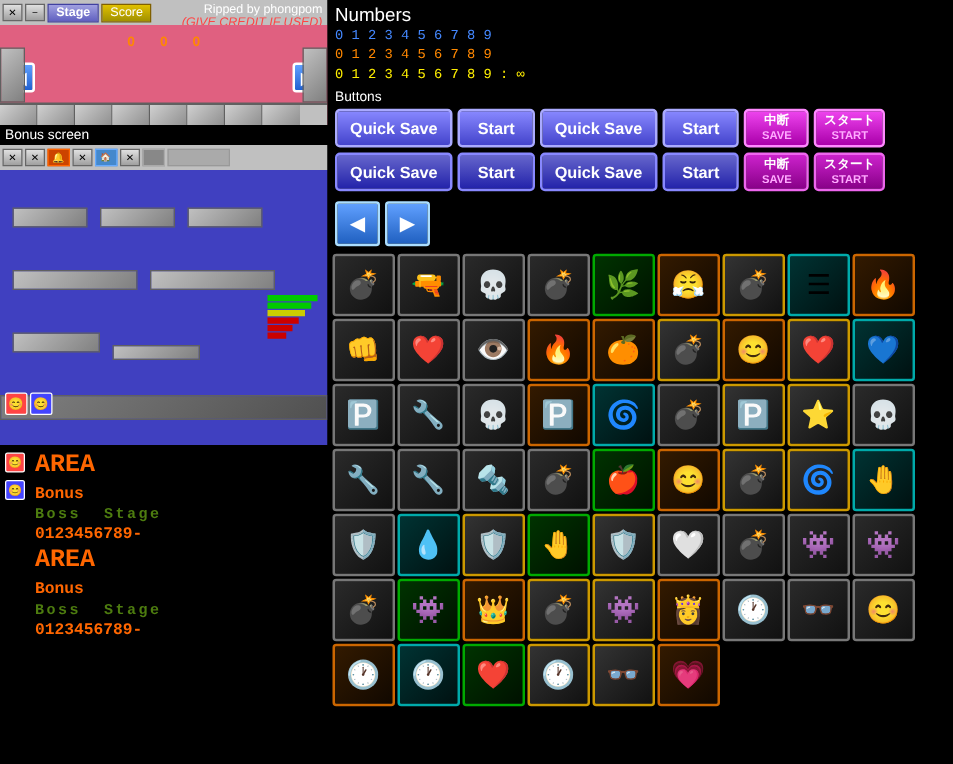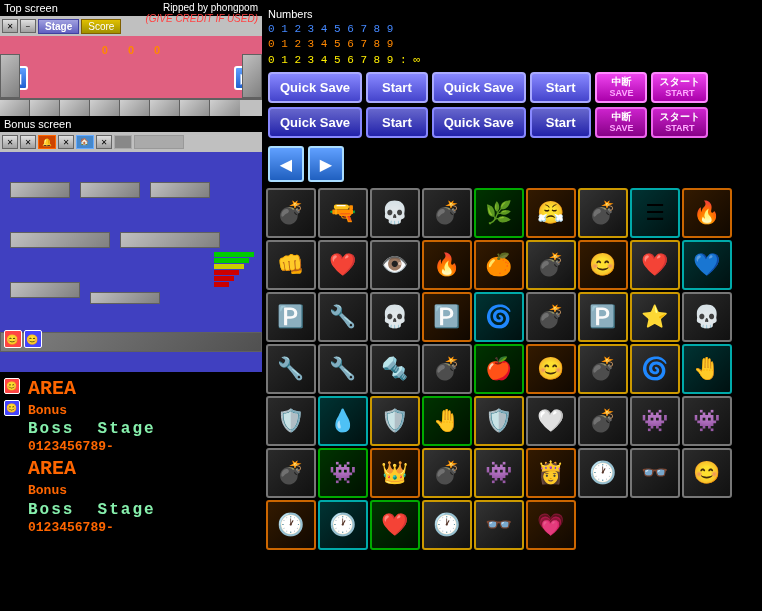--- a/index.html
+++ b/index.html
@@ -154,43 +154,43 @@
 
     .text-orange-sm {
       color: #ff6600;
       font-size: 13px;
       font-weight: bold;
       font-family: 'Courier New', monospace;
       line-height: 1.4;
     }
 
     .boss-text {
-      color: #86efac;
-      font-size: 16px;
+      color: #4d7c0f;
+      font-size: 12px;
       font-weight: bold;
       font-family: 'Courier New', monospace;
       letter-spacing: 2px;
     }
 
     
     .right-panel {
       position: absolute;
       left: 262px; top: 0;
       width: 500px;
       height: 611px;
       background: #000;
     }
 
     .numbers-section {
       padding: 4px 6px 2px;
     }
 
     .numbers-label {
       color: #fff;
-      font-size: 11px;
+      font-size: 15px;
       font-family: Arial, sans-serif;
     }
 
     .num-row {
       font-family: 'Courier New', monospace;
       font-size: 11px;
       line-height: 1.4;
     }
 
     .num-blue { color: #4488ff; }
@@ -350,21 +350,20 @@
 </head>
 <body>
 
 <div class="left-panel">
 
   <div class="credit-text">
     <div class="credit-line1">Ripped by phongpom</div>
     <div class="credit-line2">(GIVE CREDIT IF USED)</div>
   </div>
 
-  <div class="screen-label">Top screen</div>
 
   <div class="top-screen-bar">
     <button class="btn-tiny">✕</button>
     <button class="btn-tiny">−</button>
     <span class="time-badge">Stage</span>
     <span class="score-badge">Score</span>
   </div>
 
   <div class="top-screen-content">
     <div class="game-screen-top">
@@ -457,20 +456,21 @@
 <div class="right-panel">
 
   <div class="numbers-section">
     <span class="numbers-label">Numbers</span>
     <div class="num-row num-blue">0 1 2 3 4 5 6 7 8 9</div>
     <div class="num-row num-orange">0 1 2 3 4 5 6 7 8 9</div>
     <div class="num-row num-yellow">0 1 2 3 4 5 6 7 8 9 : ∞</div>
   </div>
 
   <div class="buttons-section">
+    <div class="buttons-label">Buttons</div>
 
     <div class="btn-row">
       <button class="btn-quicksave">Quick Save</button>
       <button class="btn-start">Start</button>
       <button class="btn-quicksave">Quick Save</button>
       <button class="btn-start">Start</button>
       <button class="btn-jp">
         <div class="jp-top">中断</div>
         <div class="jp-bottom">SAVE</div>
       </button>

